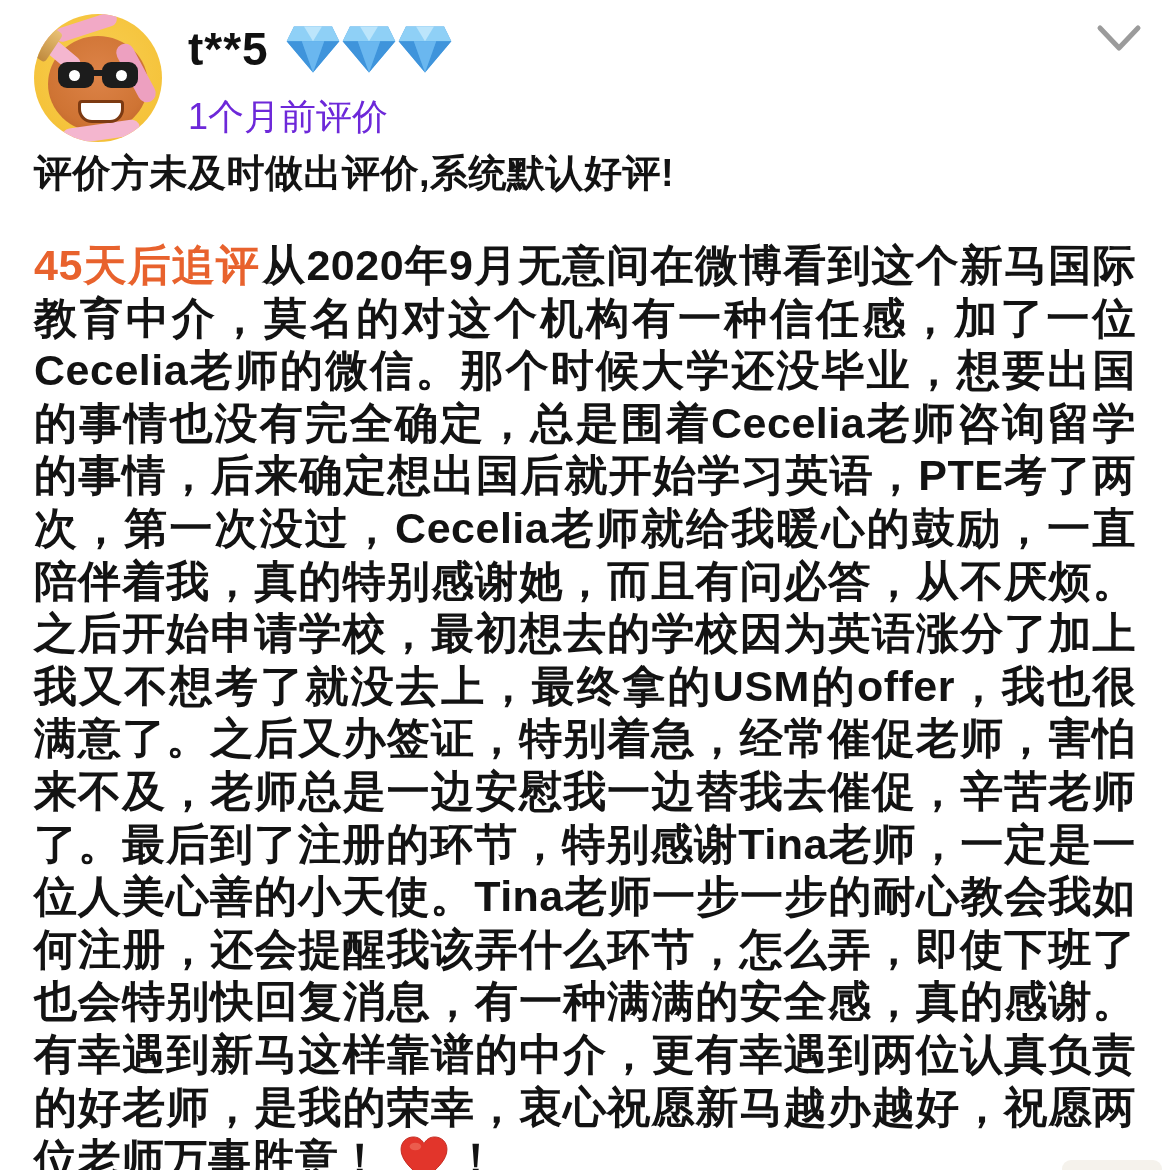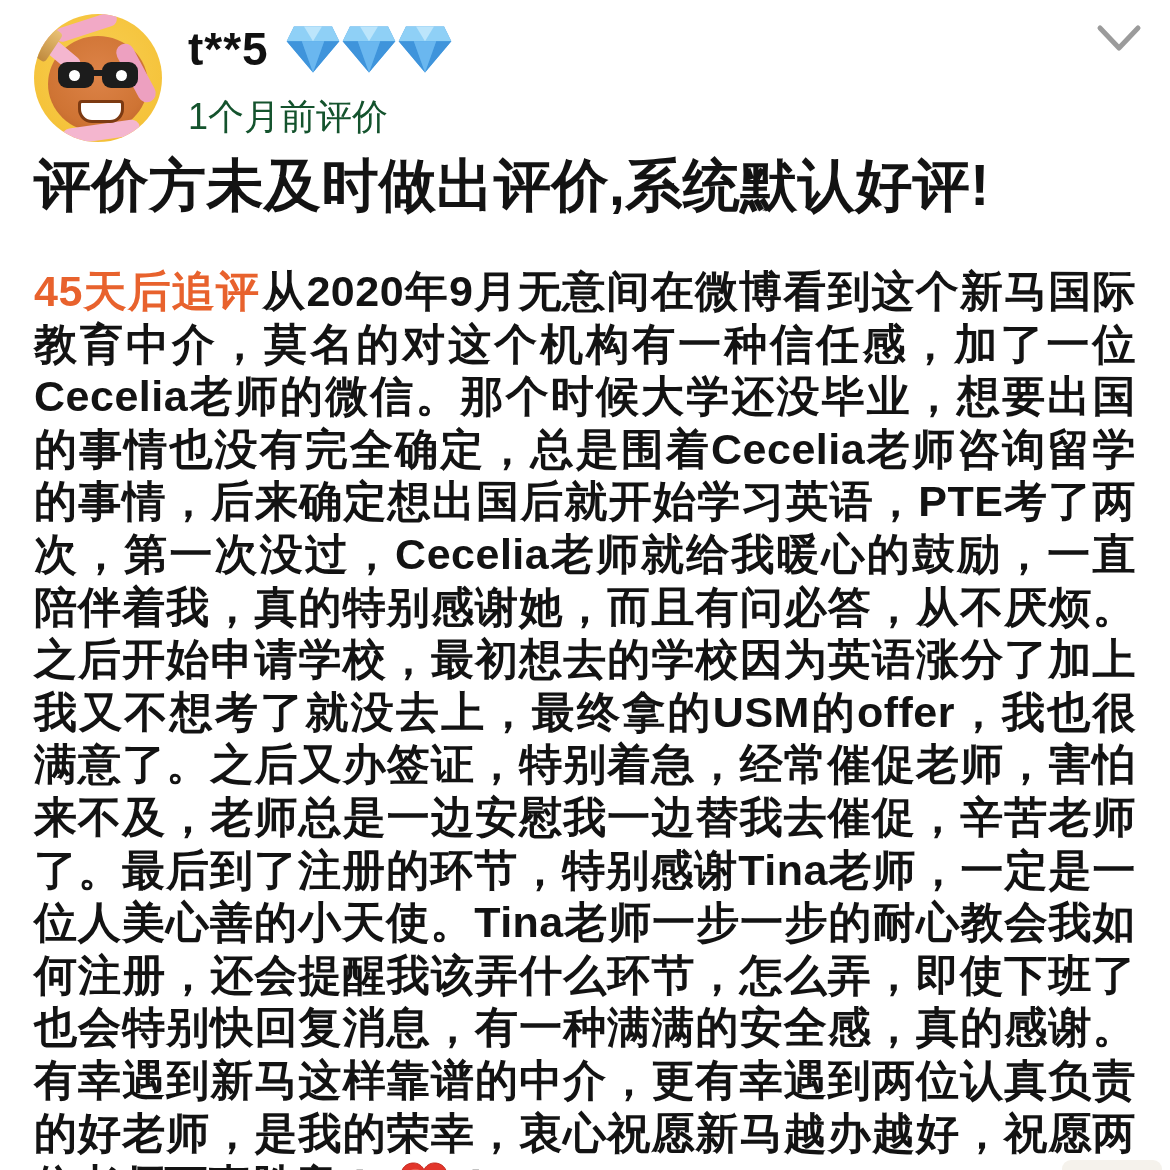--- a/index.html
+++ b/index.html
@@ -111,34 +111,34 @@
   }
   .badges {
     display: inline-flex;
     align-items: center;
     margin-left: 18px;
   }
   .badges .gem { width: 60px; height: 56px; margin-left: -4px; }
   .time {
     margin-top: 16px;
     font-size: 36px;
-    color: #14532d;
+    color: #6d28d9;
   }
   .chevron {
     position: absolute;
     right: 28px;
     top: 22px;
     width: 46px;
     height: 34px;
     cursor: pointer;
   }
   
   .system-note {
     margin: 6px 34px 0 34px;
-    font-size: 57px;
+    font-size: 38px;
     font-weight: 600;
     color: #131313;
     letter-spacing: 0.5px;
   }
   .followup {
     margin: 40px 34px 0 34px;
     width: 1102px;
     font-size: 43px;
     font-weight: 600;
     color: #131313;

